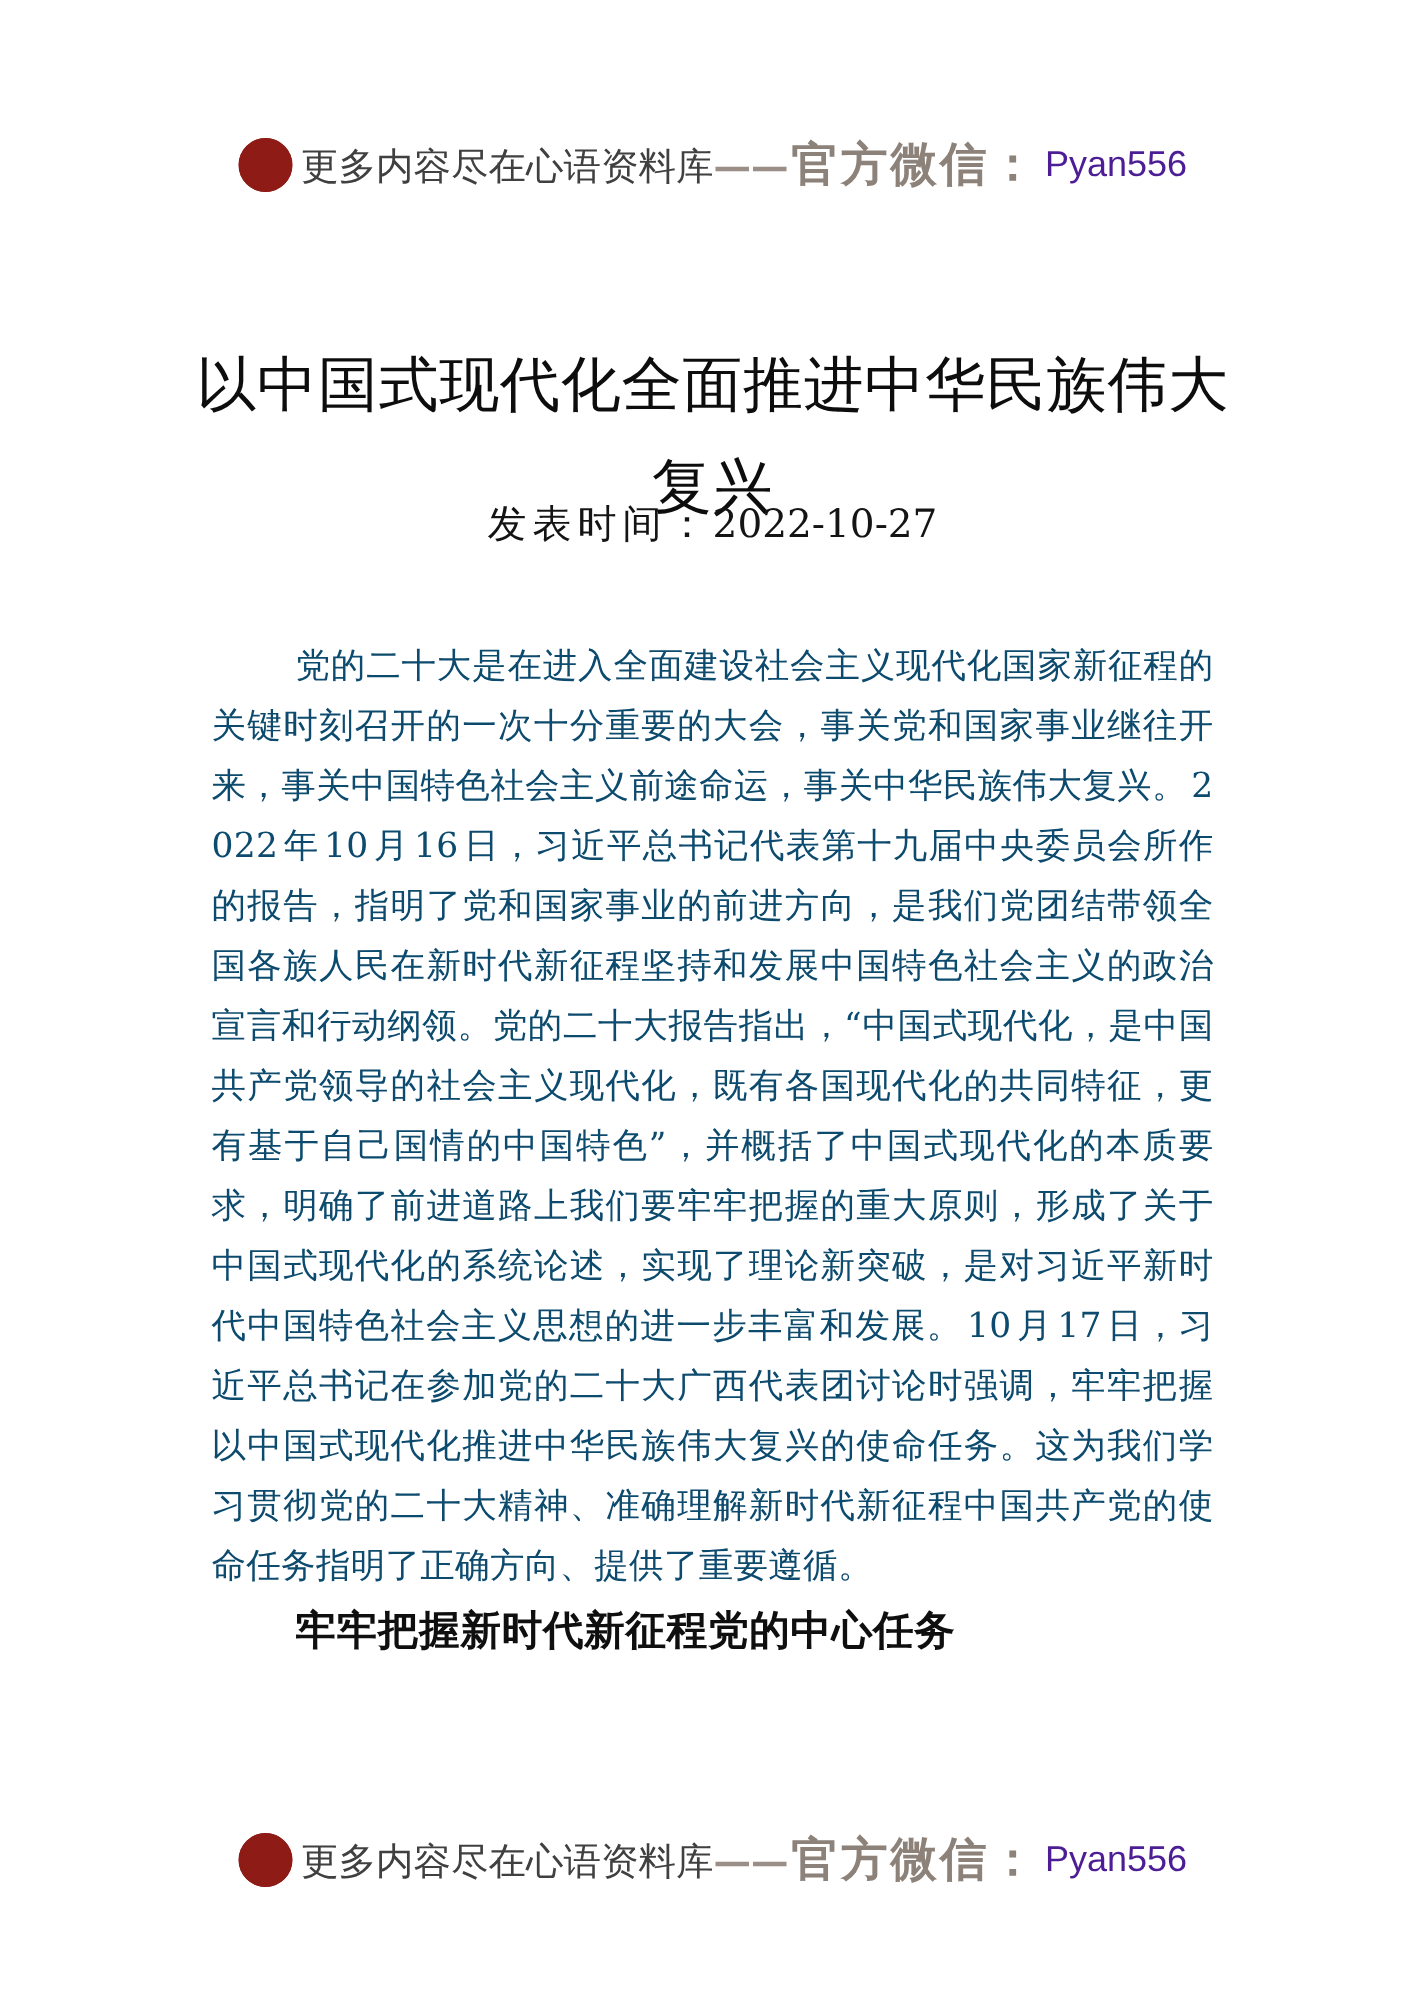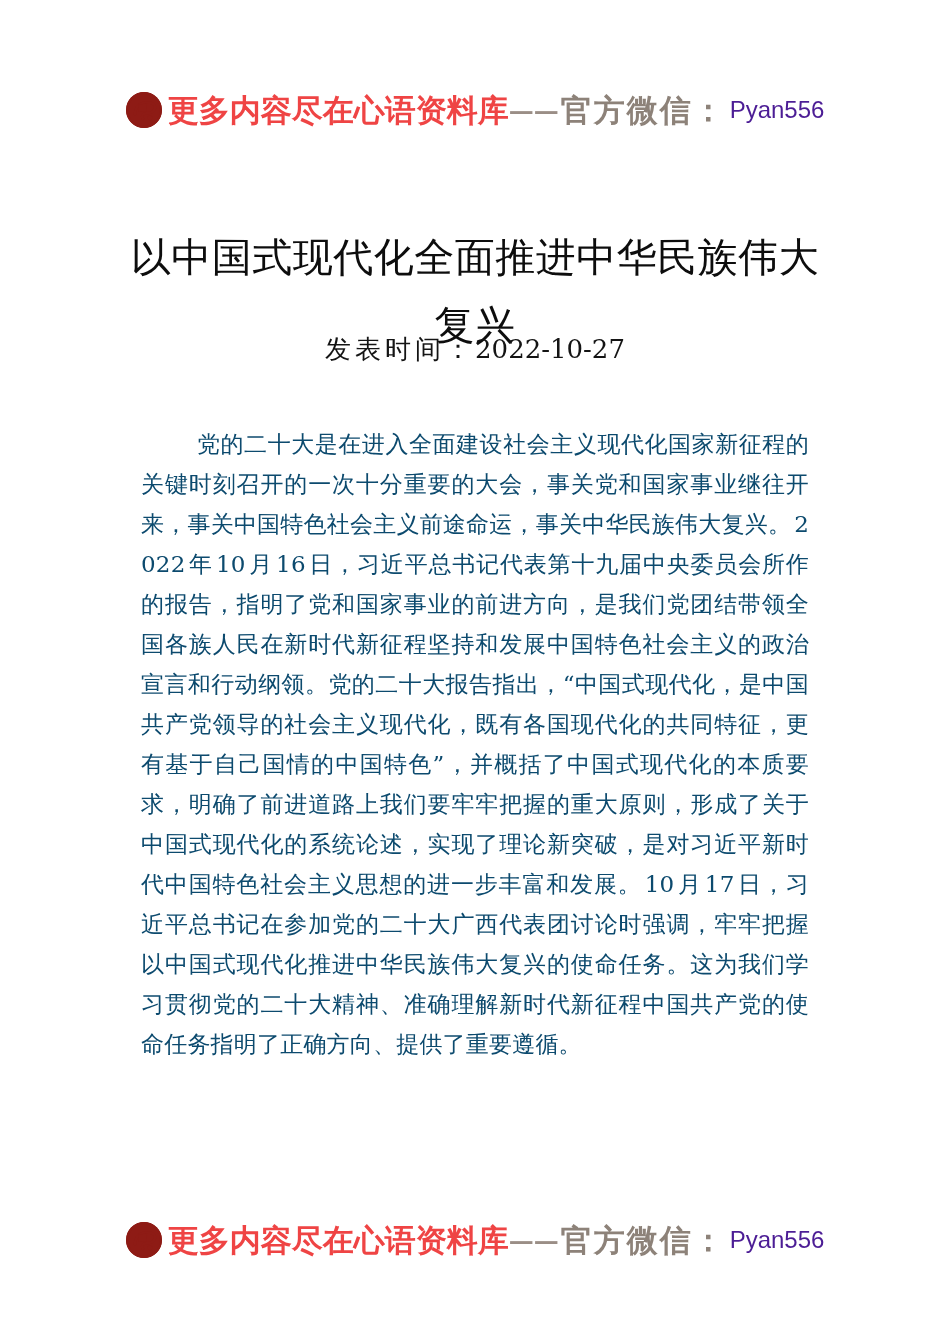--- a/index.html
+++ b/index.html
@@ -45,24 +45,24 @@
     background: #8e1b15;
     position: relative;
     margin-right: 6px;
     flex: 0 0 auto;
     overflow: hidden;
   }
   .wm-logo svg { display: block; }
 
   .wm-cn {
     font-family: "DejaVu Serif", "Liberation Serif", serif;
-    font-weight: bold;
-    font-size: 31px;
+    font-weight: normal;
+    font-size: 25px;
     letter-spacing: 0px;
-    color: #ef4444;
+    color: #404040;
     line-height: 1;
   }
   .wm-sep {
     font-family: "DejaVu Serif", "Liberation Serif", serif;
     font-weight: bold;
     font-size: 25px;
     color: #9a8e86;
     line-height: 1;
   }
   .wm-wechat {
@@ -170,20 +170,21 @@
 
   <h1 class="doc-title">以中国式现代化全面推进中华民族伟大复兴</h1>
 
   <div class="doc-date">
     <span class="d-label">发表时间：</span><span class="d-value">2022-10-27</span>
   </div>
 
   <div class="body-block">
     <p class="para"><span>党的二十大是在进入全面建设社会主义现代化国家新征程的关键时刻召开的一次十分重要的大会，事关党和国家事业继往开来，事关中国特色社会主义前途命运，事关中华民族伟大复兴。</span><span class="num">2022</span><span>年</span><span class="num">10</span><span>月</span><span class="num">16</span><span>日</span><span>，习近平总书记代表第十九届中央委员会所作的报告，指明了党和国家事业的前进方向，是我们党团结带领全国各族人民在新时代新征程坚持和发展中国特色社会主义的政治宣言和行动纲领。党的二十大报告指出，“中国式现代化，是中国共产党领导的社会主义现代化，既有各国现代化的共同特征，更有基于自己国情的中国特色”，并概括了中国式现代化的本质要求，明确了前进道路上我们要牢牢把握的重大原则，形成了关于中国式现代化的系统论述，实现了理论新突破，是对习近平新时代中国特色社会主义思想的进一步丰富和发展。</span><span class="num">10</span><span>月</span><span class="num">17</span><span>日</span><span>，习近平总书记在参加党的二十大广西代表团讨论时强调，牢牢把握以中国式现代化推进中华民族伟大复兴的使命任务。这为我们学习贯彻党的二十大精神、准确理解新时代新征程中国共产党的使命任务指明了正确方向、提供了重要遵循。</span></p>
 
+    <p class="sub-heading">牢牢把握新时代新征程党的中心任务</p>
   </div>
 
   <div class="watermark footer">
     <span class="wm-logo">
       <svg width="36" height="36" viewBox="0 0 36 36" aria-hidden="true">
         <circle cx="18" cy="18" r="17" fill="none" stroke="#8e1b15" stroke-width="2.4"></circle>
         <path d="M9 22 C 9 12, 20 8, 27 12 C 31 15, 28 21, 22 21 C 17 21, 15 24, 17 27" fill="none" stroke="#8e1b15" stroke-width="2.6" stroke-linecap="round"></path>
         <path d="M13 13 L21 11 L20 19 L12 20 Z" fill="#8e1b15"></path>
         <circle cx="24" cy="26" r="2.4" fill="#8e1b15"></circle>
       </svg>

